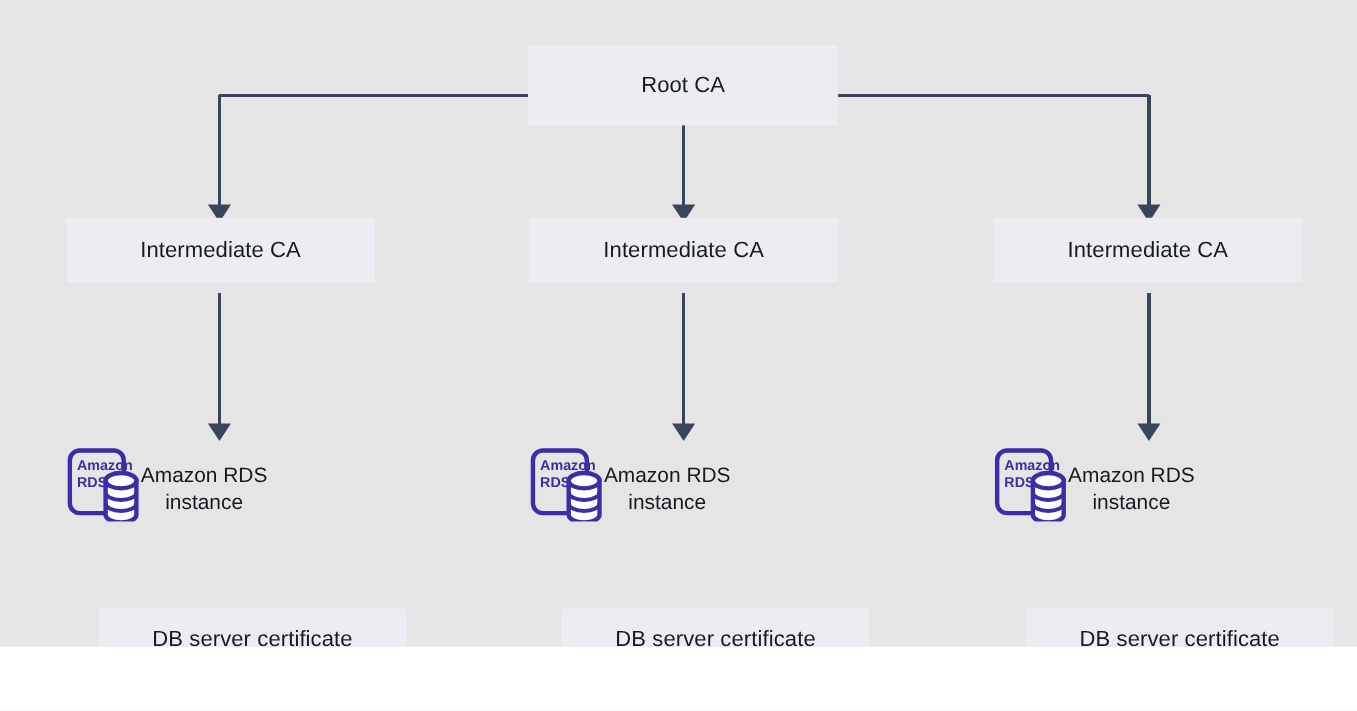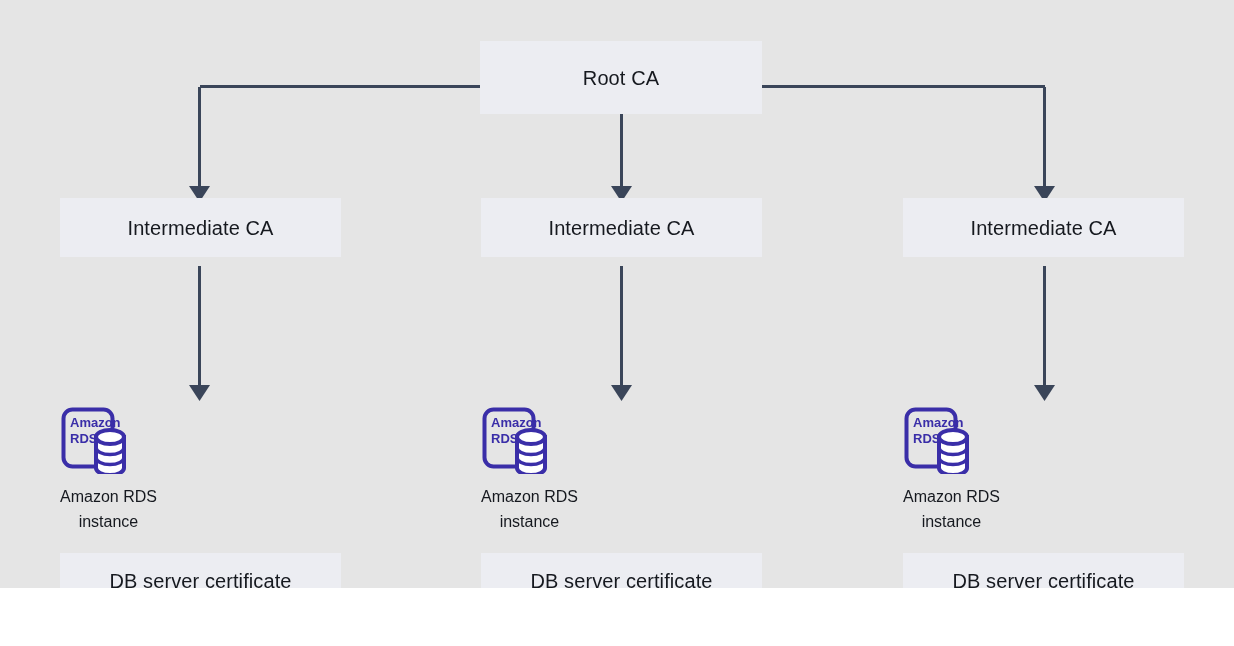--- a/index.html
+++ b/index.html
@@ -48,42 +48,43 @@
   }
   .box-intermediate {
     top: 198px;
     width: 281px;
     height: 59px;
   }
   .box-cert {
     top: 553px;
     width: 281px;
     height: 55px;
+    margin-left: 29px;
   }
   .col-1 { left: 60px; }
   .col-2 { left: 481px; }
   .col-3 { left: 903px; }
 
   .rds-node {
     position: absolute;
     top: 406px;
     width: 281px;
     display: flex;
-    flex-direction: column;
-    align-items: flex-start;
+    flex-direction: row;
+    align-items: center;
   }
   .rds-icon {
     display: block;
     width: 68px;
     height: 68px;
   }
   .rds-label {
     margin-top: 10px;
     color: #16191F;
-    font-size: 16px;
+    font-size: 19px;
     line-height: 25px;
     text-align: center;
     white-space: pre-line;
   }
 </style>
 </head>
 <body>
 
 <div id="diagram-canvas">
 

